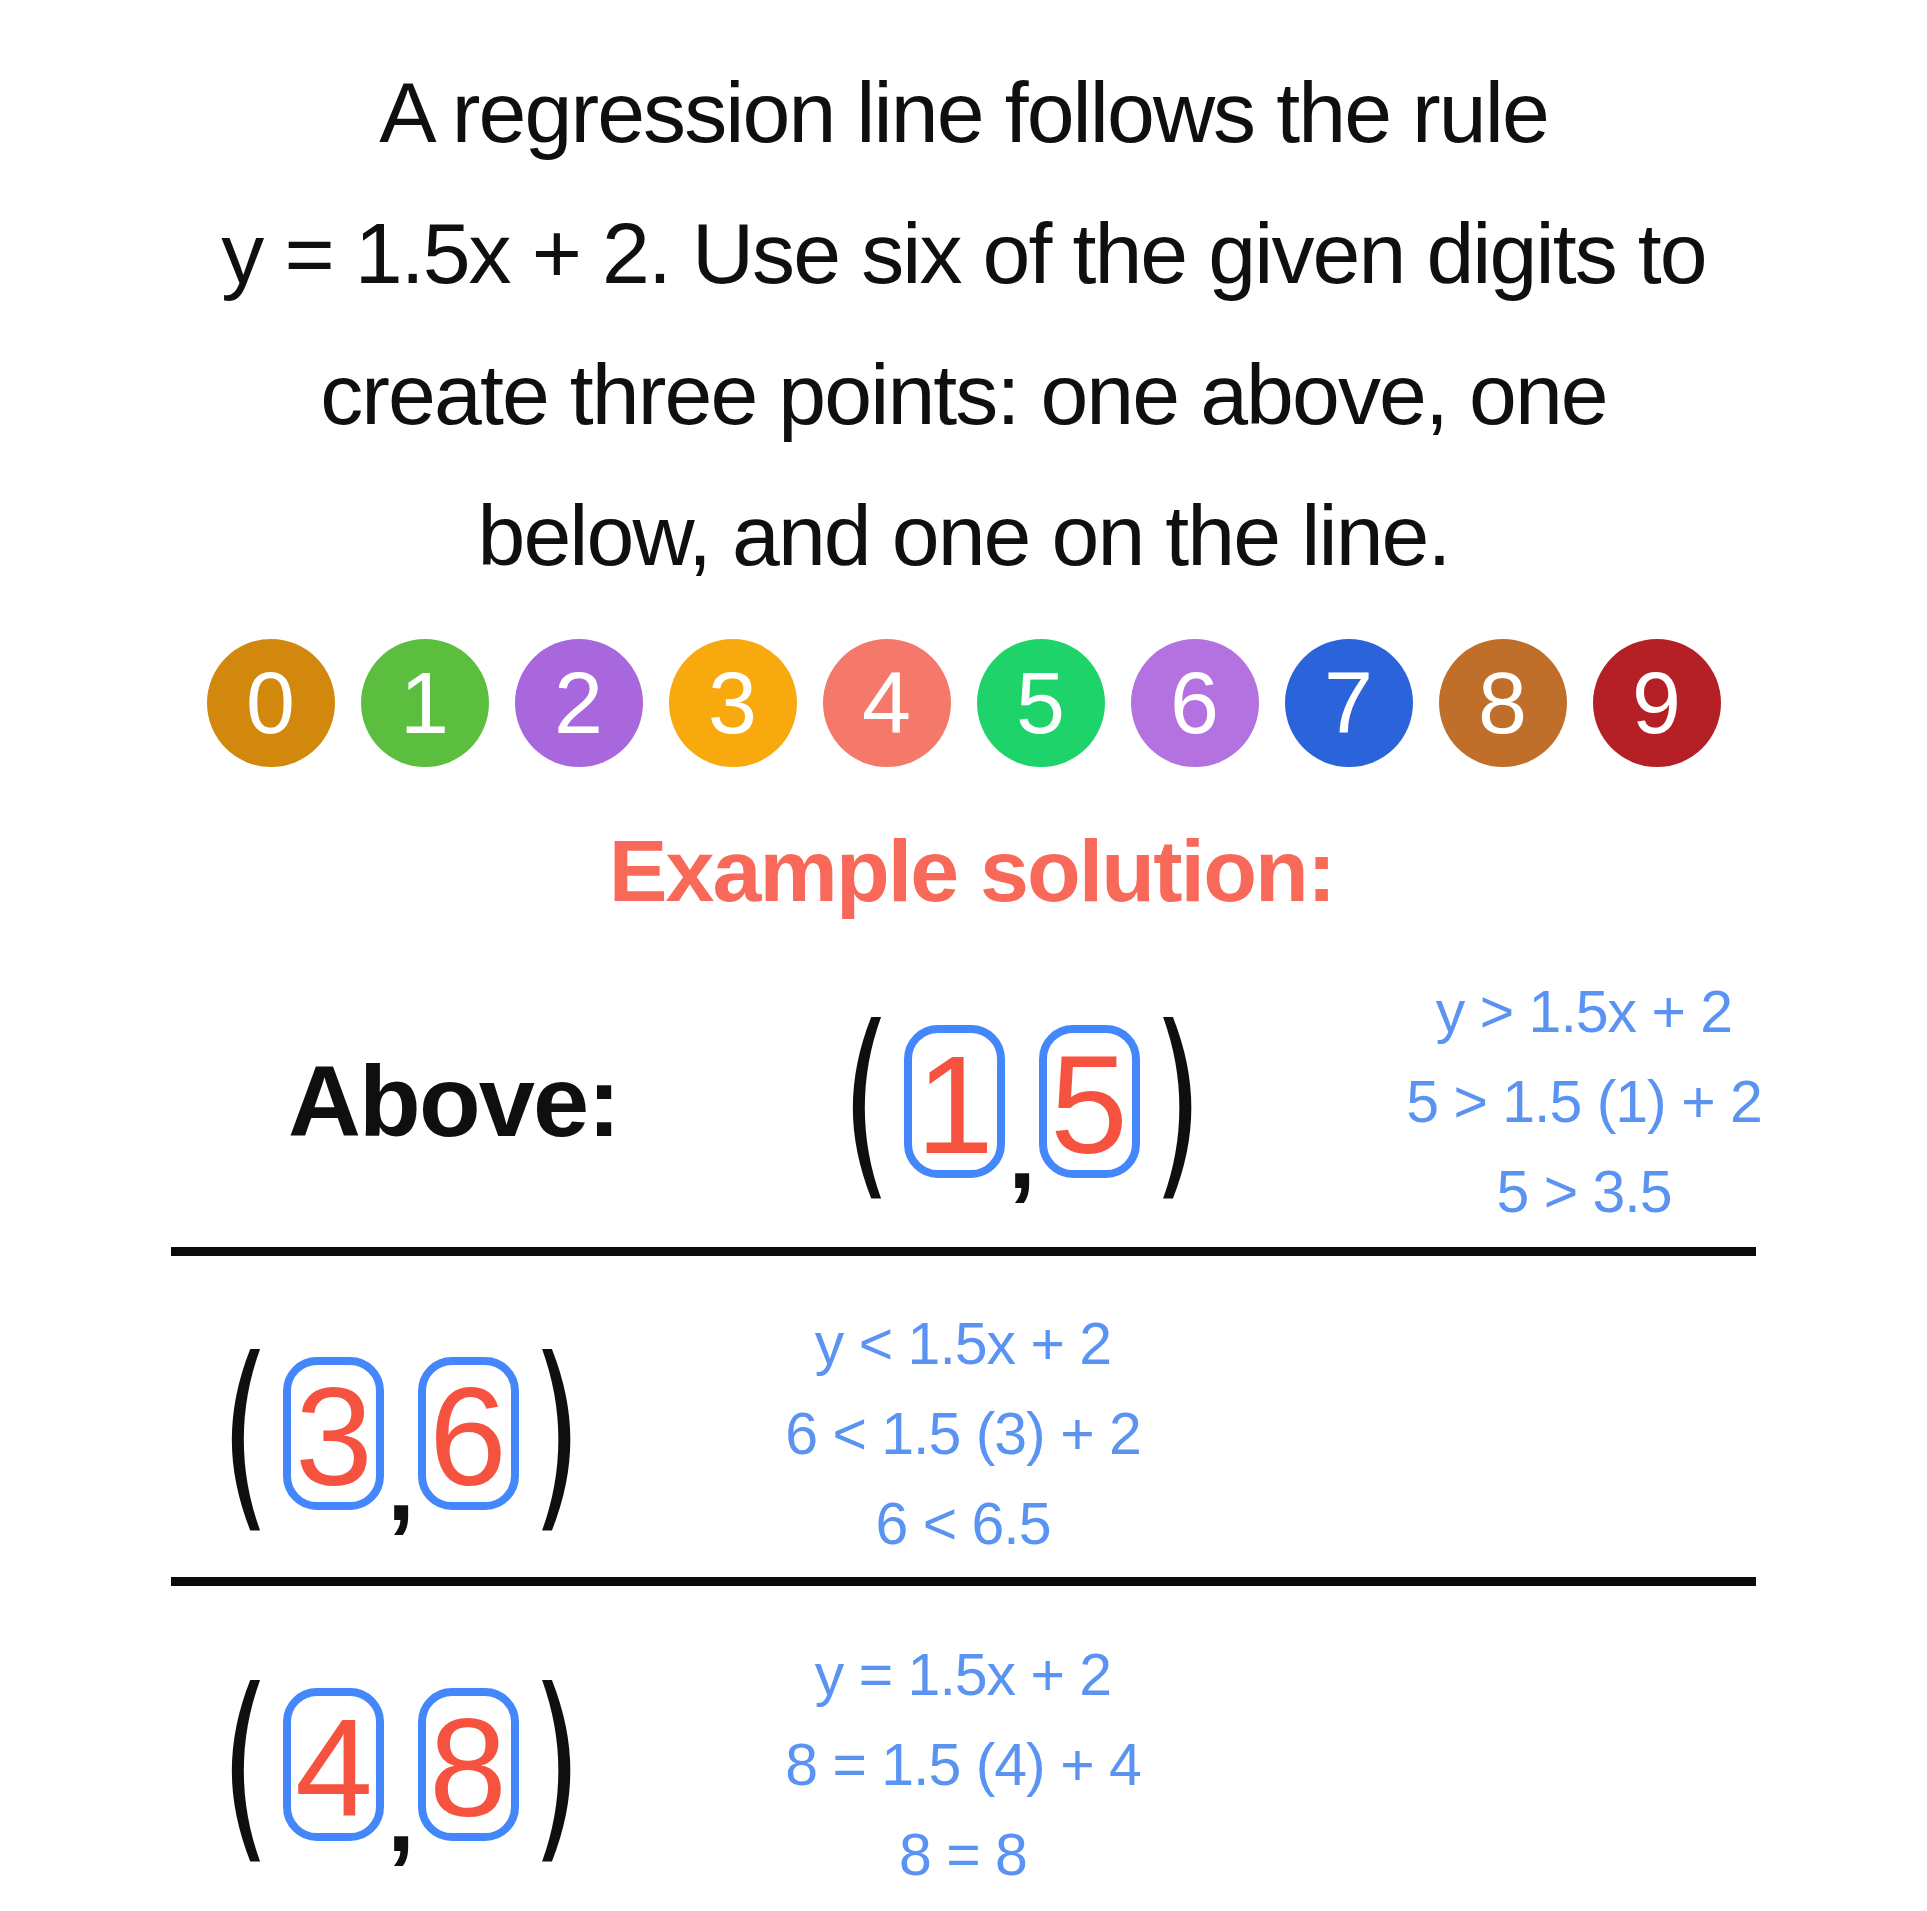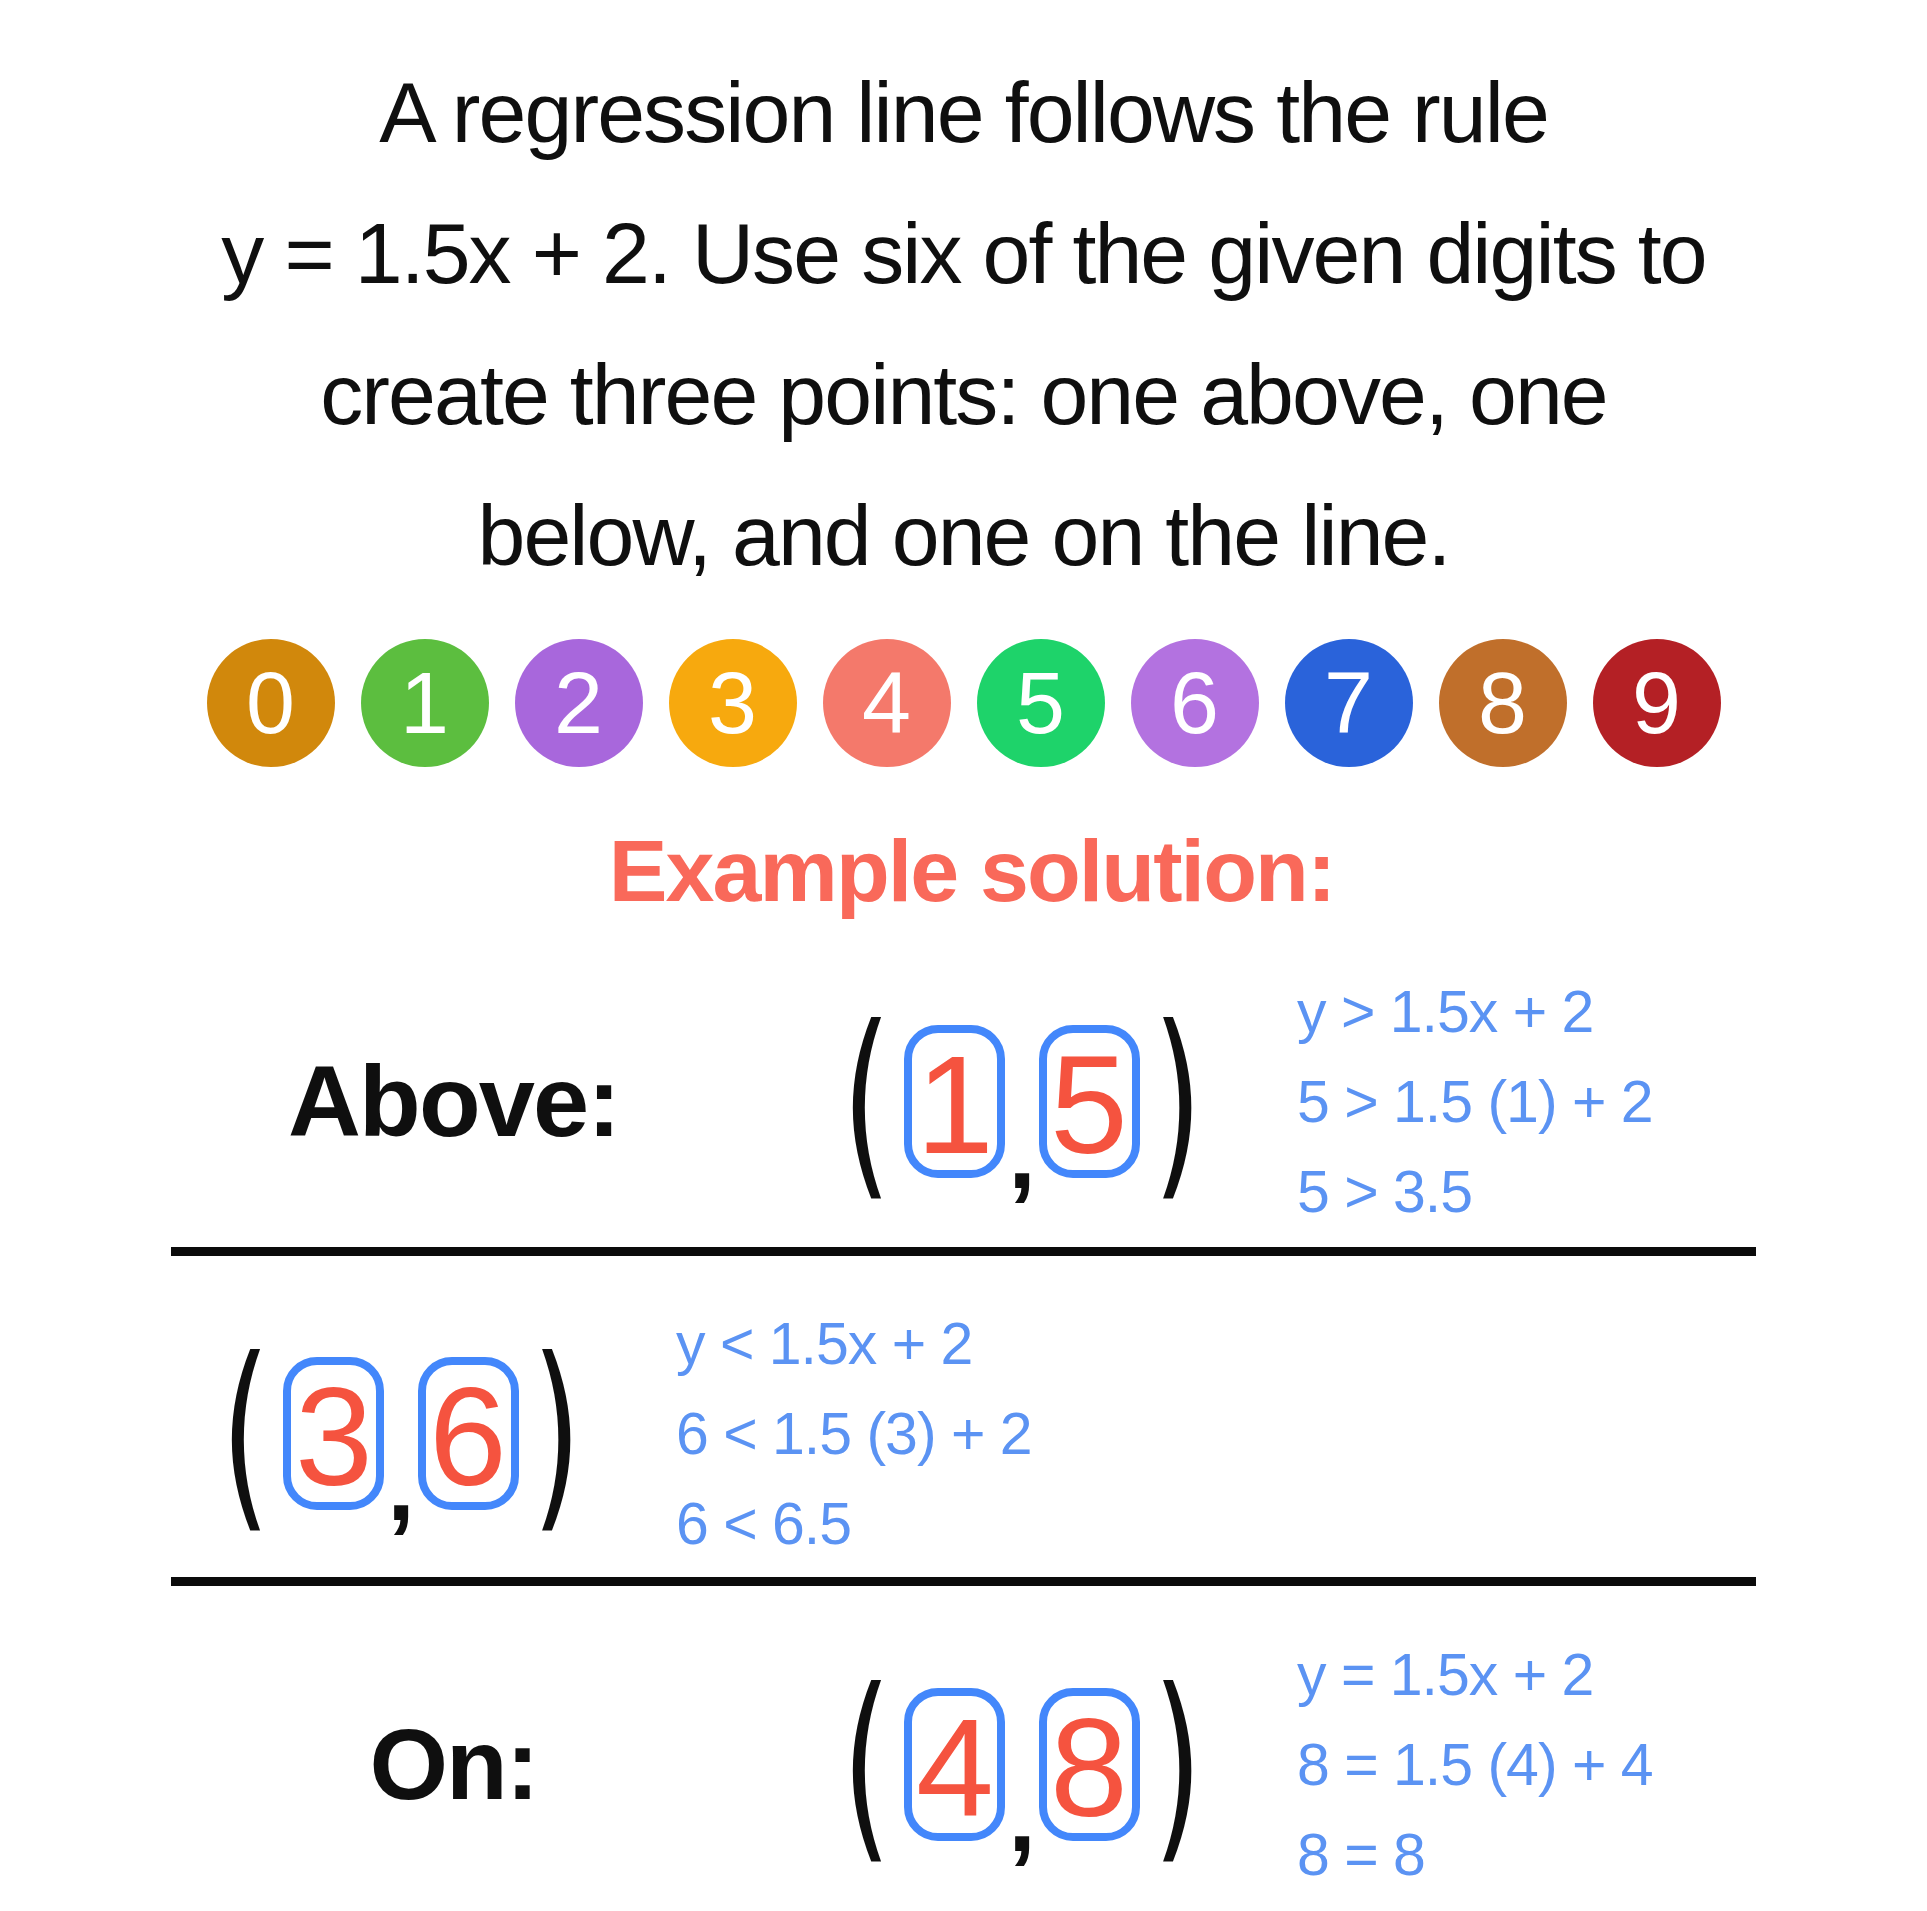--- a/index.html
+++ b/index.html
@@ -135,21 +135,21 @@
     line-height: 1;
     color: var(--text_black, #0f0f0f);
     align-self: flex-end;
     transform: translateY(25px);
     margin: 0 -1px;
   }
 
   .row-math {
     width: 574px;
     margin-left: 17px;
-    text-align: left;
+    text-align: center;
   }
   .math-line {
     font-size: 59px;
     line-height: 90px;
     letter-spacing: -1px;
     font-weight: 400;
     color: var(--math_blue, #5B93F3);
   }
 
   
@@ -245,21 +245,20 @@
   <div class="row-math">
     <div class="math-line">y &lt; 1.5x + 2</div>
     <div class="math-line">6 &lt; 1.5 (3) + 2</div>
     <div class="math-line">6 &lt; 6.5</div>
   </div>
 </div>
 
 <div class="divider divider-2"></div>
 
 <div class="row row-3">
-  <div class="row-label">On:</div>
   <div class="coord-group">
     <span class="paren open">(</span>
     <span class="digit-box">
         <span class="box-digit">4</span>
       </span>
     <span class="comma">,</span>
     <span class="digit-box">
         <span class="box-digit">8</span>
       </span>
     <span class="paren close">)</span>

